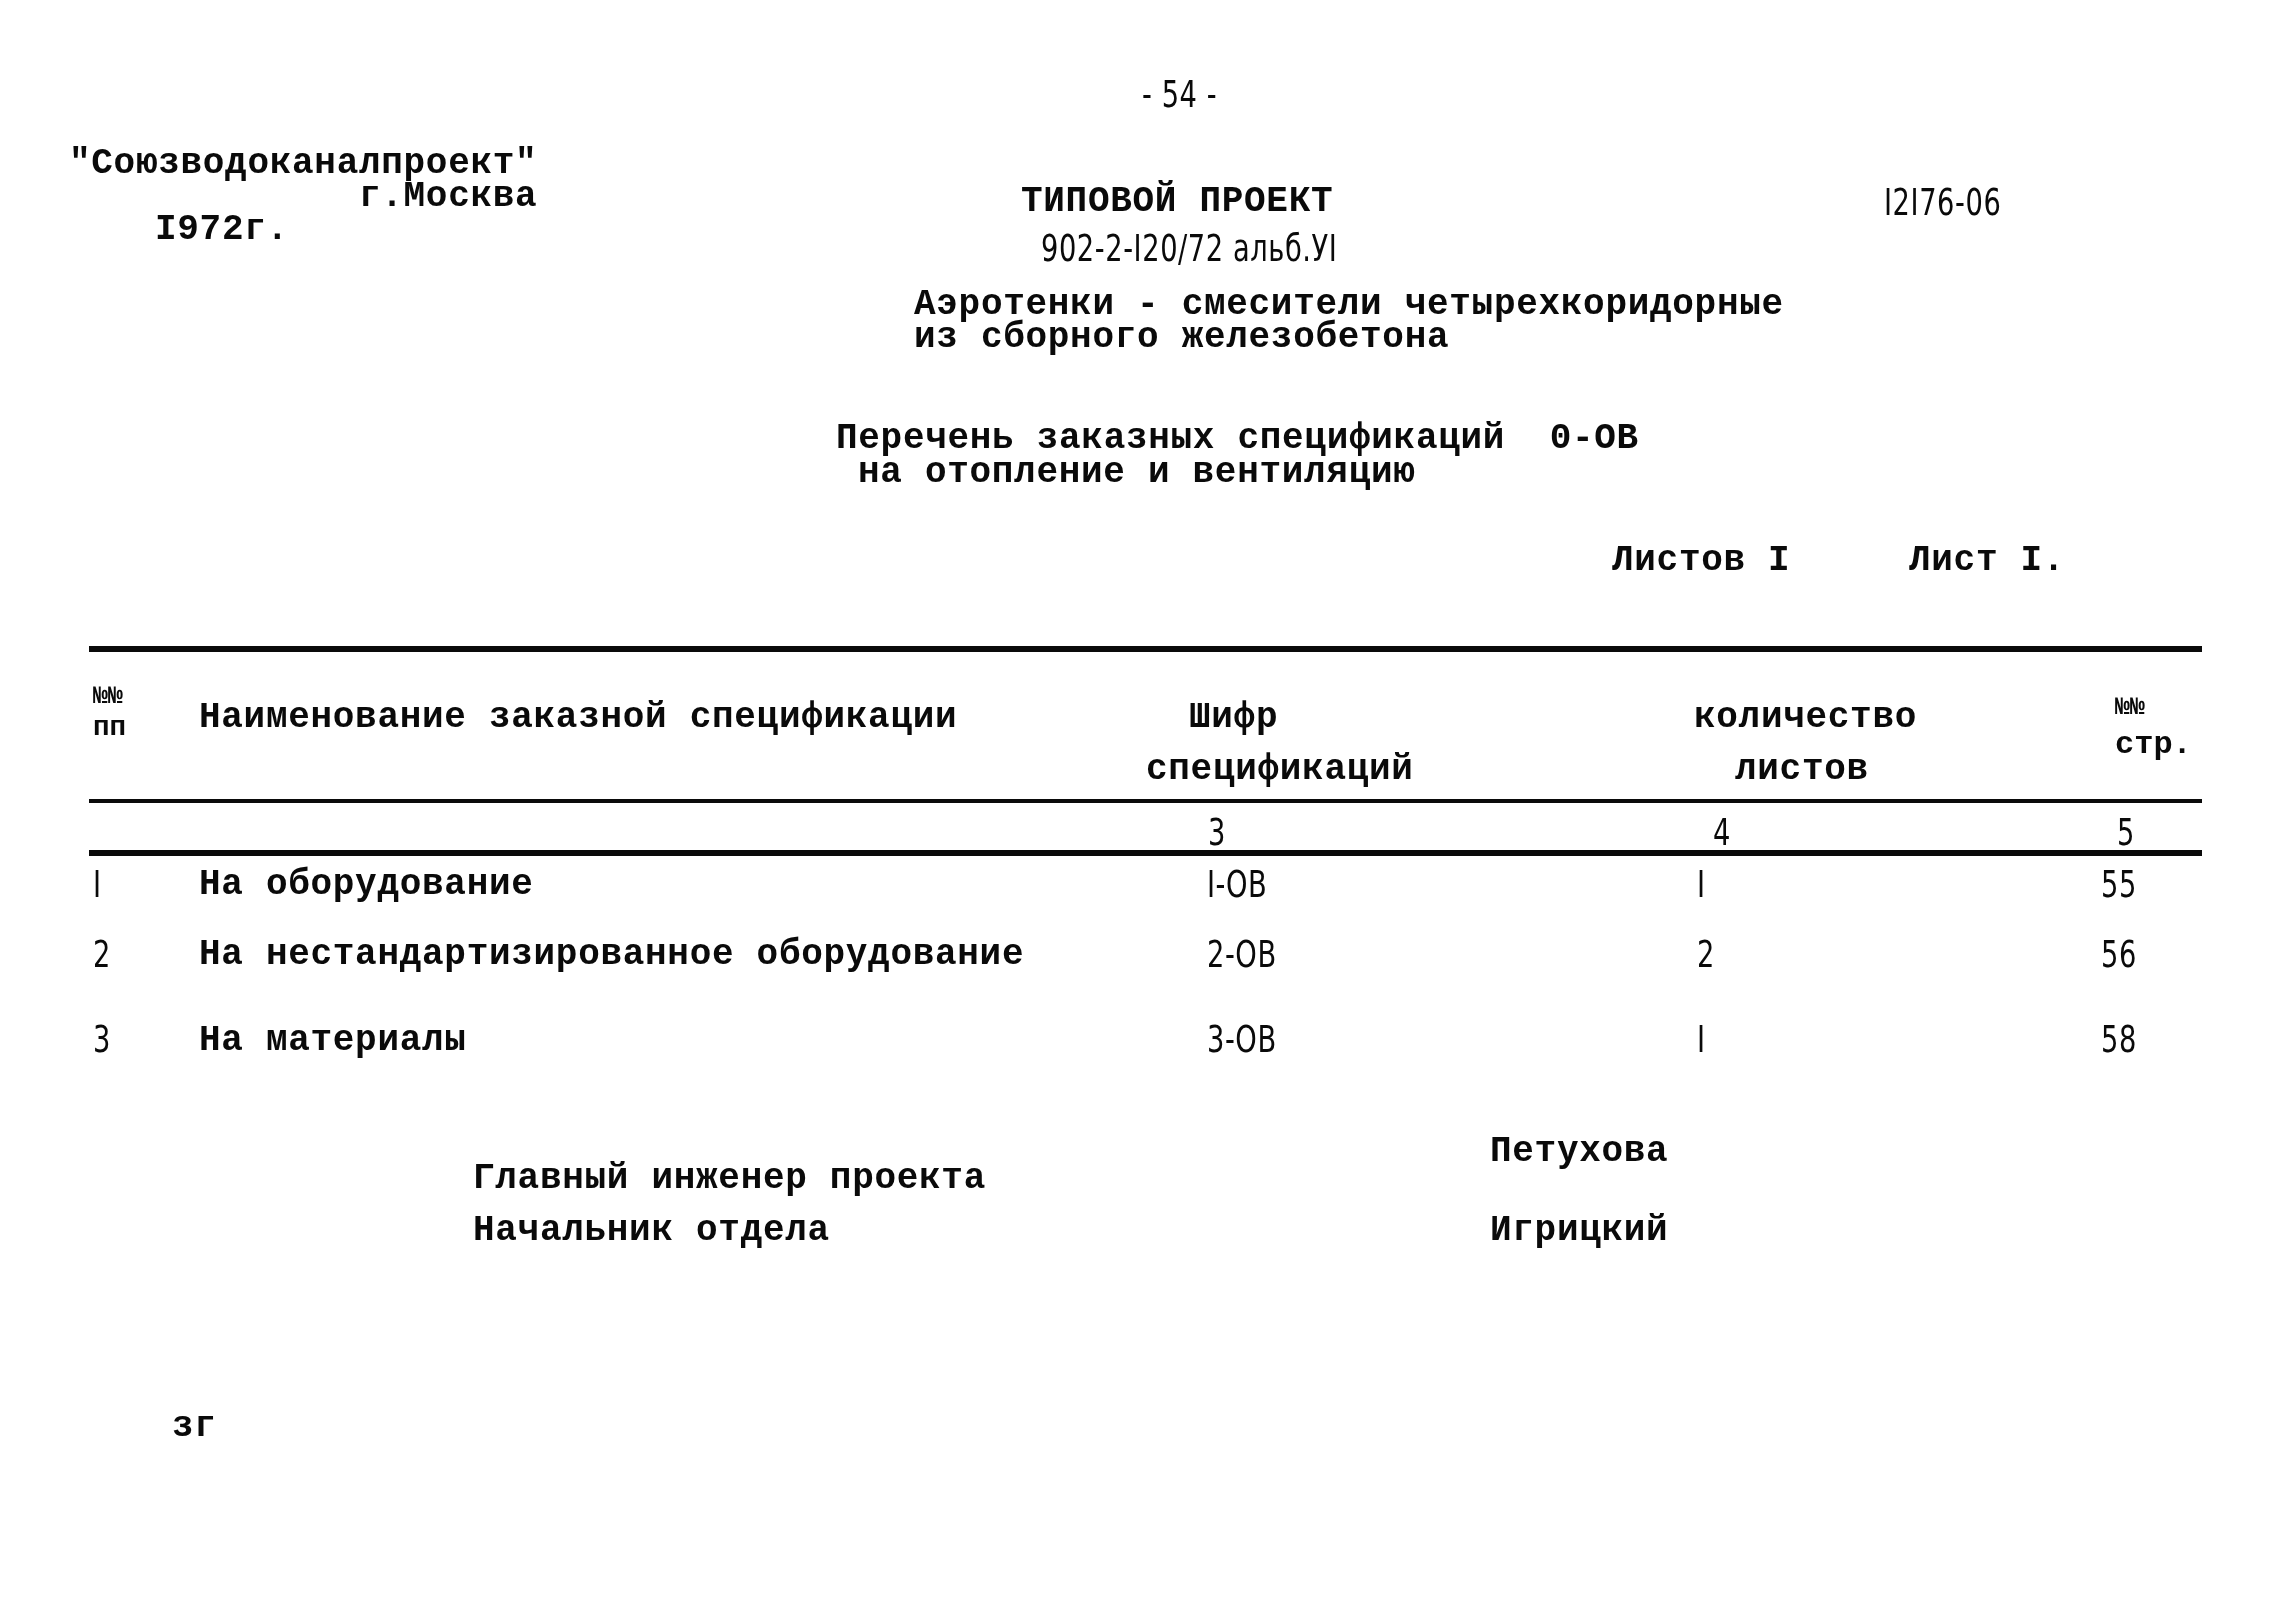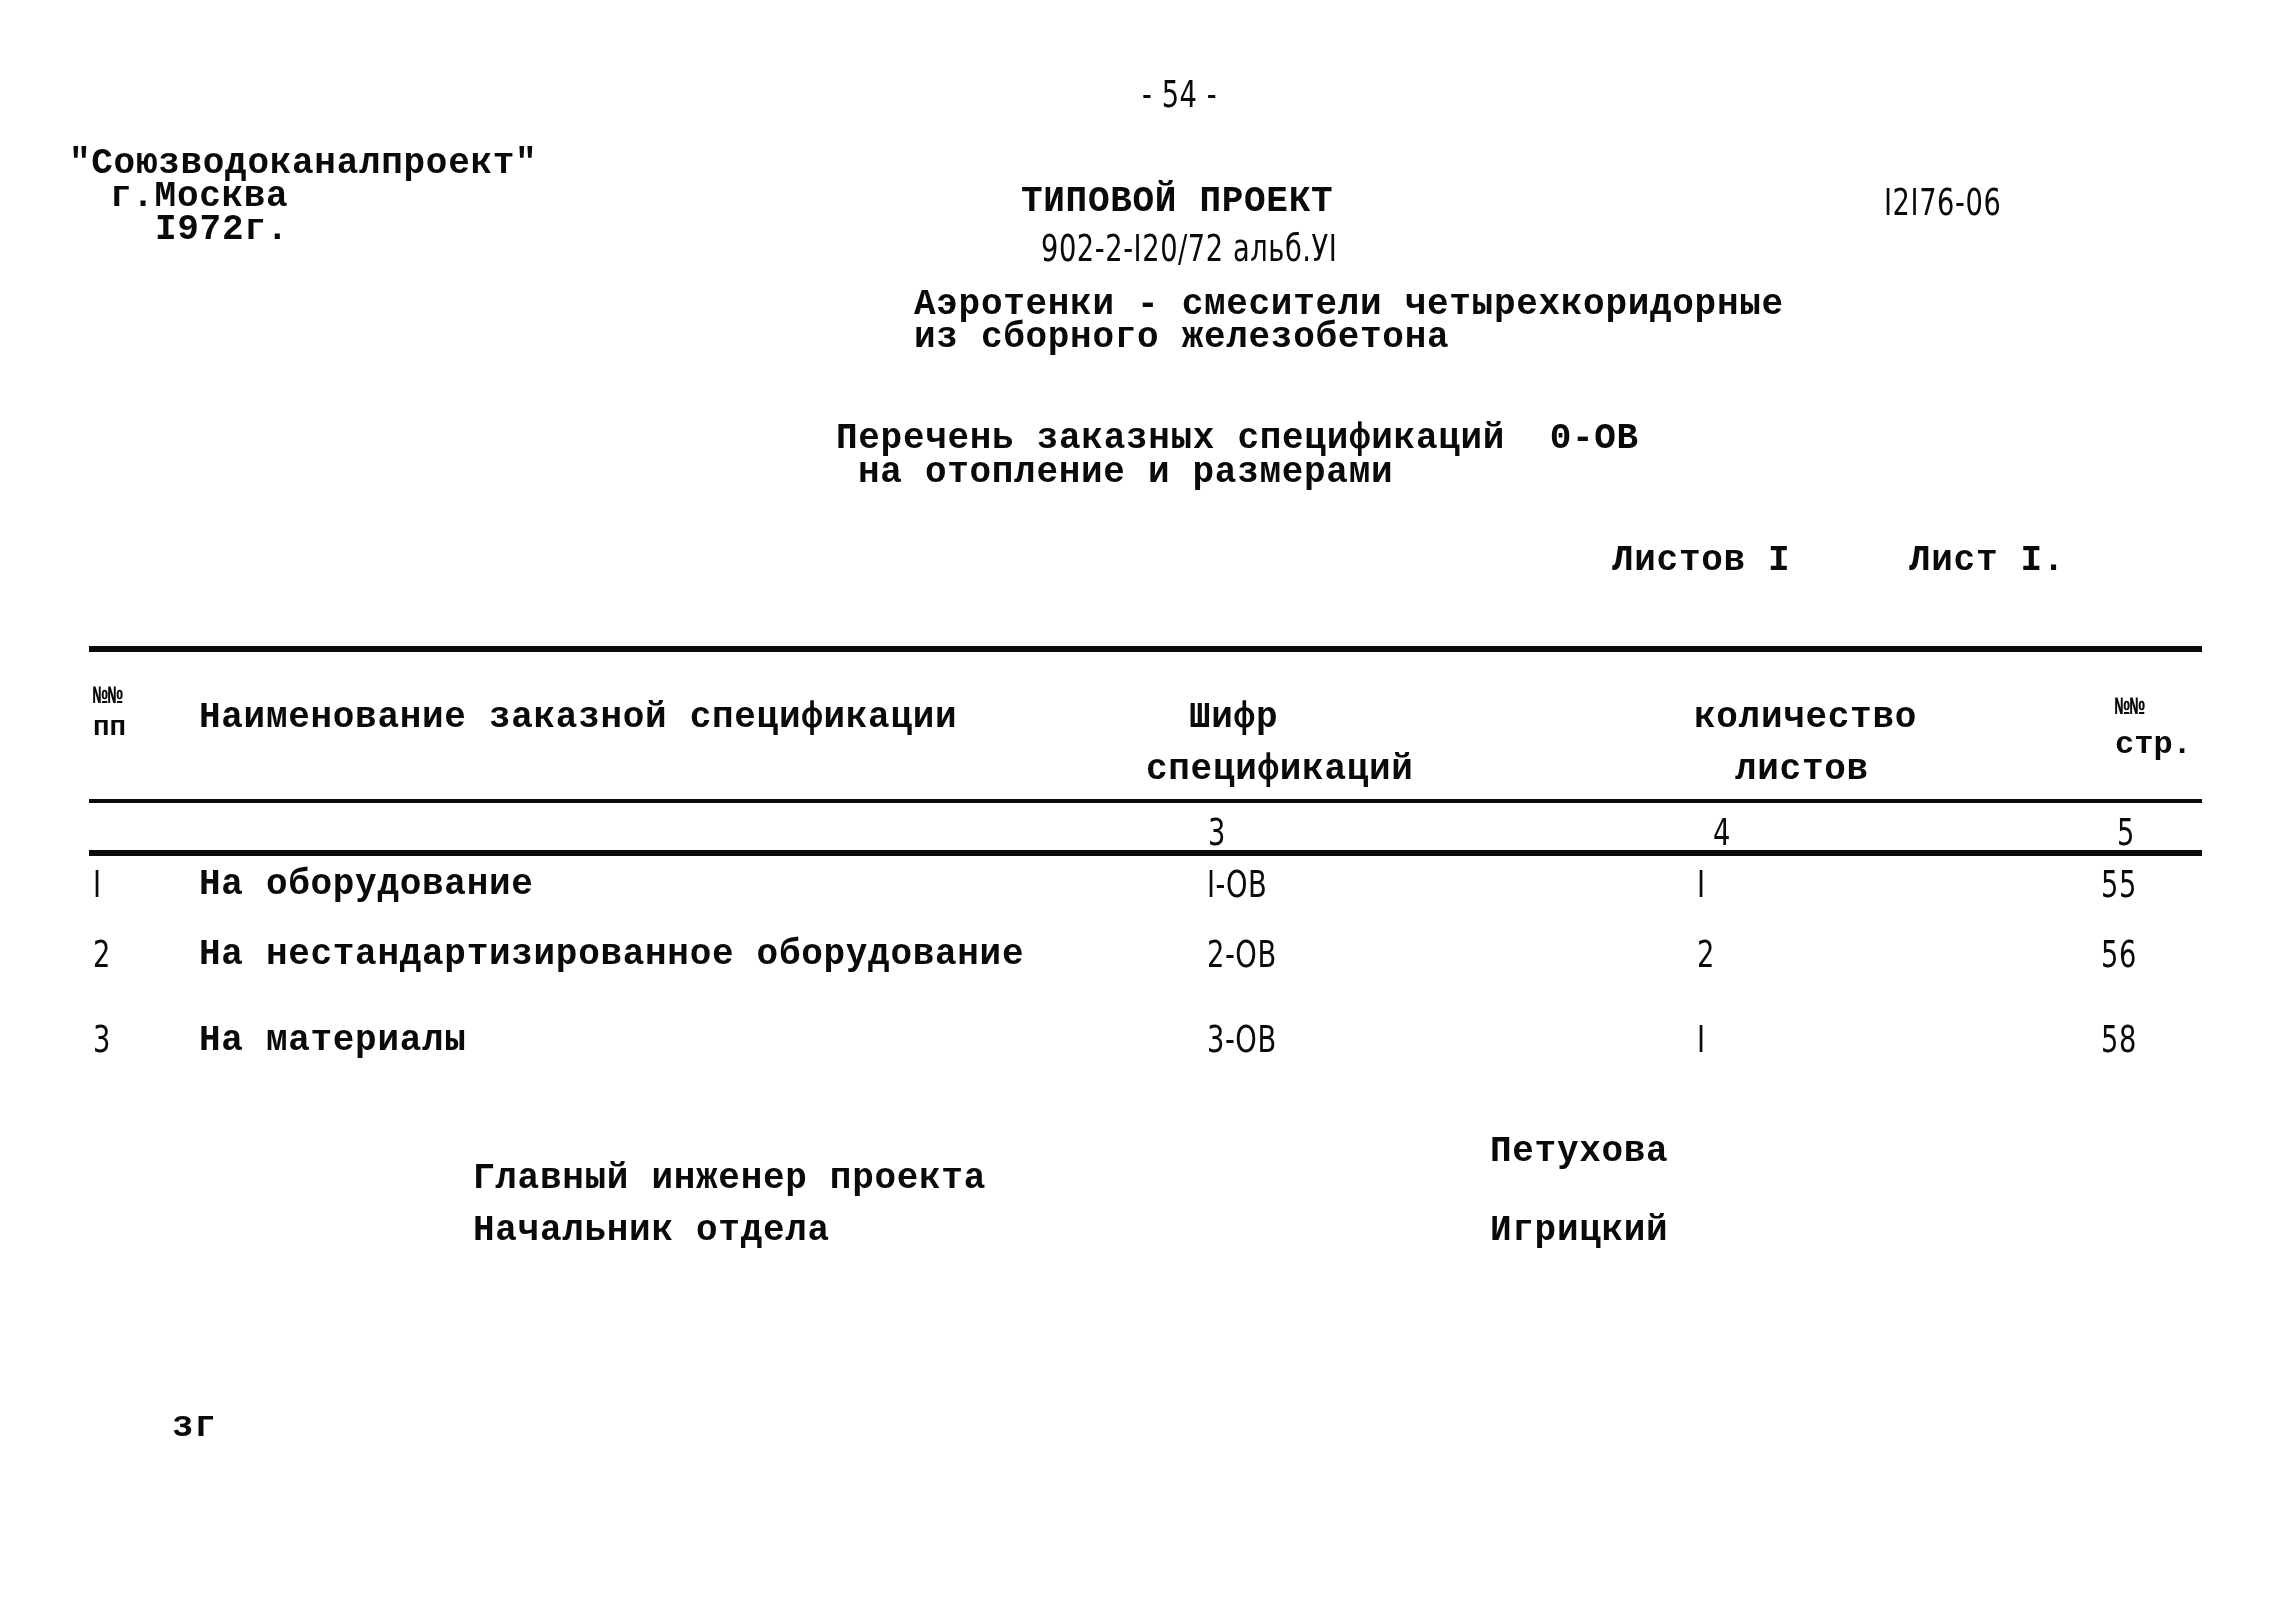--- a/index.html
+++ b/index.html
@@ -18,36 +18,36 @@
   .stack { position: absolute; }
   .stack .ln { display: block; white-space: pre; line-height: 1; font-weight: bold; }
 </style>
 </head>
 <body>
 
 <div class="t f50 thin" style="left:1142px; top:76px;">- 54 -</div>
 
 <div class="stack f48" style="left:69px; top:146px;">
   <span class="ln" style="padding-left:0px; height:33px;">"Союзводоканалпроект"</span>
-  <span class="ln" style="padding-left:41px; height:33px;">г.Москва</span>
+  <span class="ln" style="padding-left:41px; height:33px;text-align:right;">г.Москва</span>
   <span class="ln" style="padding-left:86px;">I972г.</span>
 </div>
 
 <div class="t f48" style="left:1021px; top:184px;">ТИПОВОЙ ПРОЕКТ</div>
 <div class="t f50 thin" style="left:1041px; top:230px;">902-2-I20/72 альб.УI</div>
 <div class="t f50 thin" style="left:1884px; top:184px;">I2I76-06</div>
 
 <div class="stack f48" style="left:914px; top:287px;">
   <span class="ln" style="height:33px;">Аэротенки - смесители четырехкоридорные</span>
   <span class="ln">из сборного железобетона</span>
 </div>
 
 <div class="stack f48" style="left:836px; top:421px;">
   <span class="ln" style="height:34px;">Перечень заказных спецификаций  0-ОВ</span>
-  <span class="ln" style="padding-left:22px;">на отопление и размерами</span>
+  <span class="ln" style="padding-left:22px;">на отопление и вентиляцию</span>
 </div>
 
 <div class="t f48" style="left:1612px; top:543px;">Листов I</div>
 <div class="t f48" style="left:1909px; top:543px;">Лист I.</div>
 
 <div class="rule r-thick" style="top:646px;"></div>
 <div class="rule r-mid" style="top:799px;"></div>
 <div class="rule r-thick" style="top:850px;"></div>
 
 <div>

